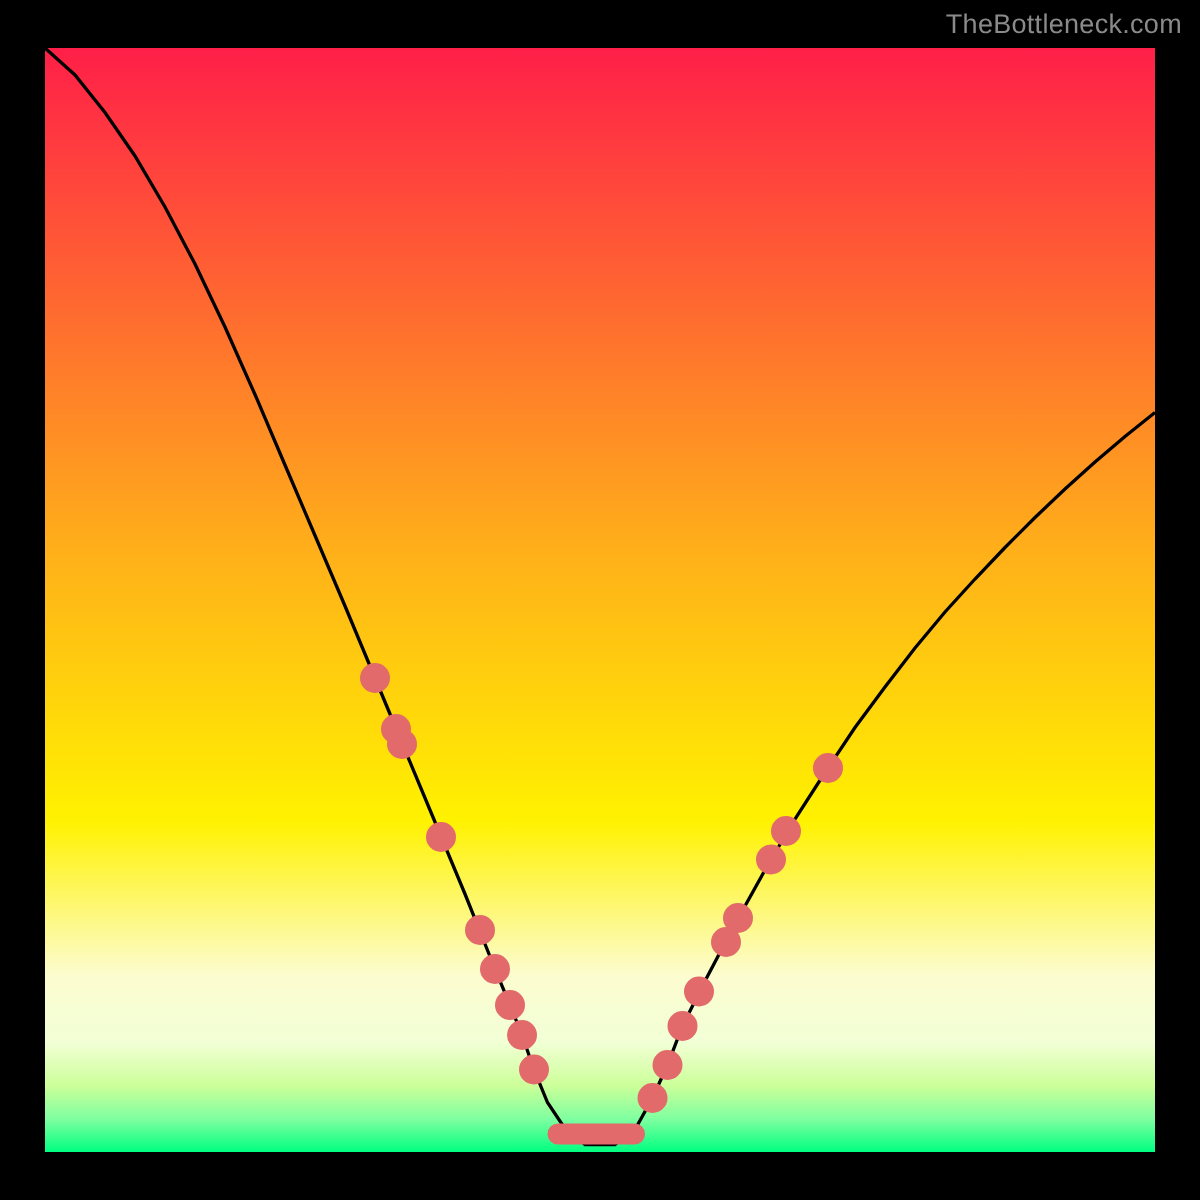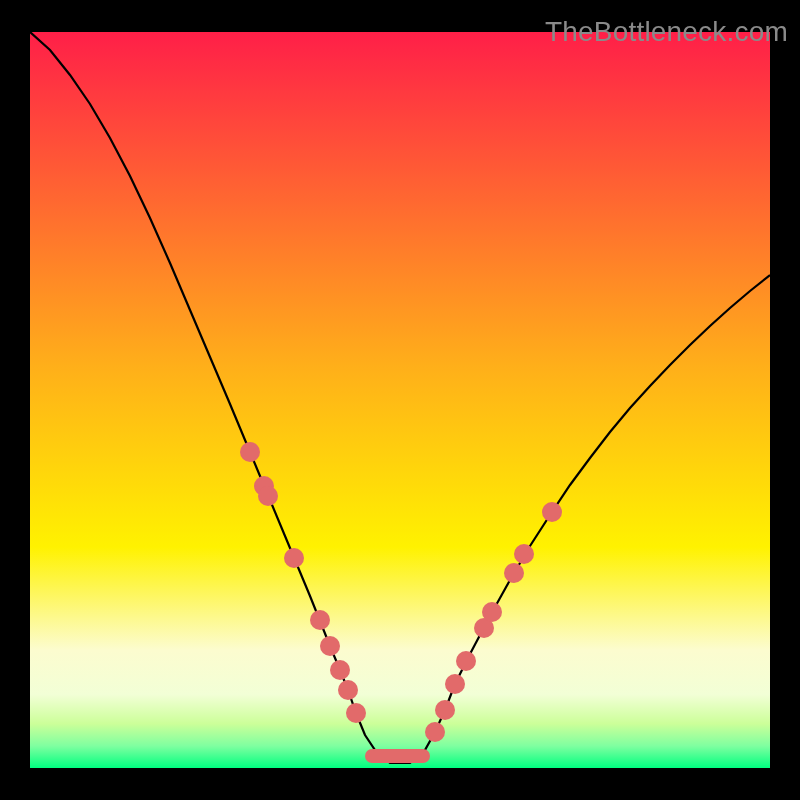--- a/index.html
+++ b/index.html
@@ -26,23 +26,23 @@
     width: 740px;
     height: 736px;
   }
   .svg-holder {
     position: absolute;
     left: 0;
     top: 0;
   }
   .watermark {
     position: absolute;
-    top: 16px;
+    top: 6px;
     right: 12px;
-    font-size: 28px;
+    font-size: 18px;
     color: #8a8a8a;
     font-weight: 400;
     cursor: pointer;
     letter-spacing: 0.2px;
   }
 </style>
 </head>
 <body>
 
 <div class="frame">

